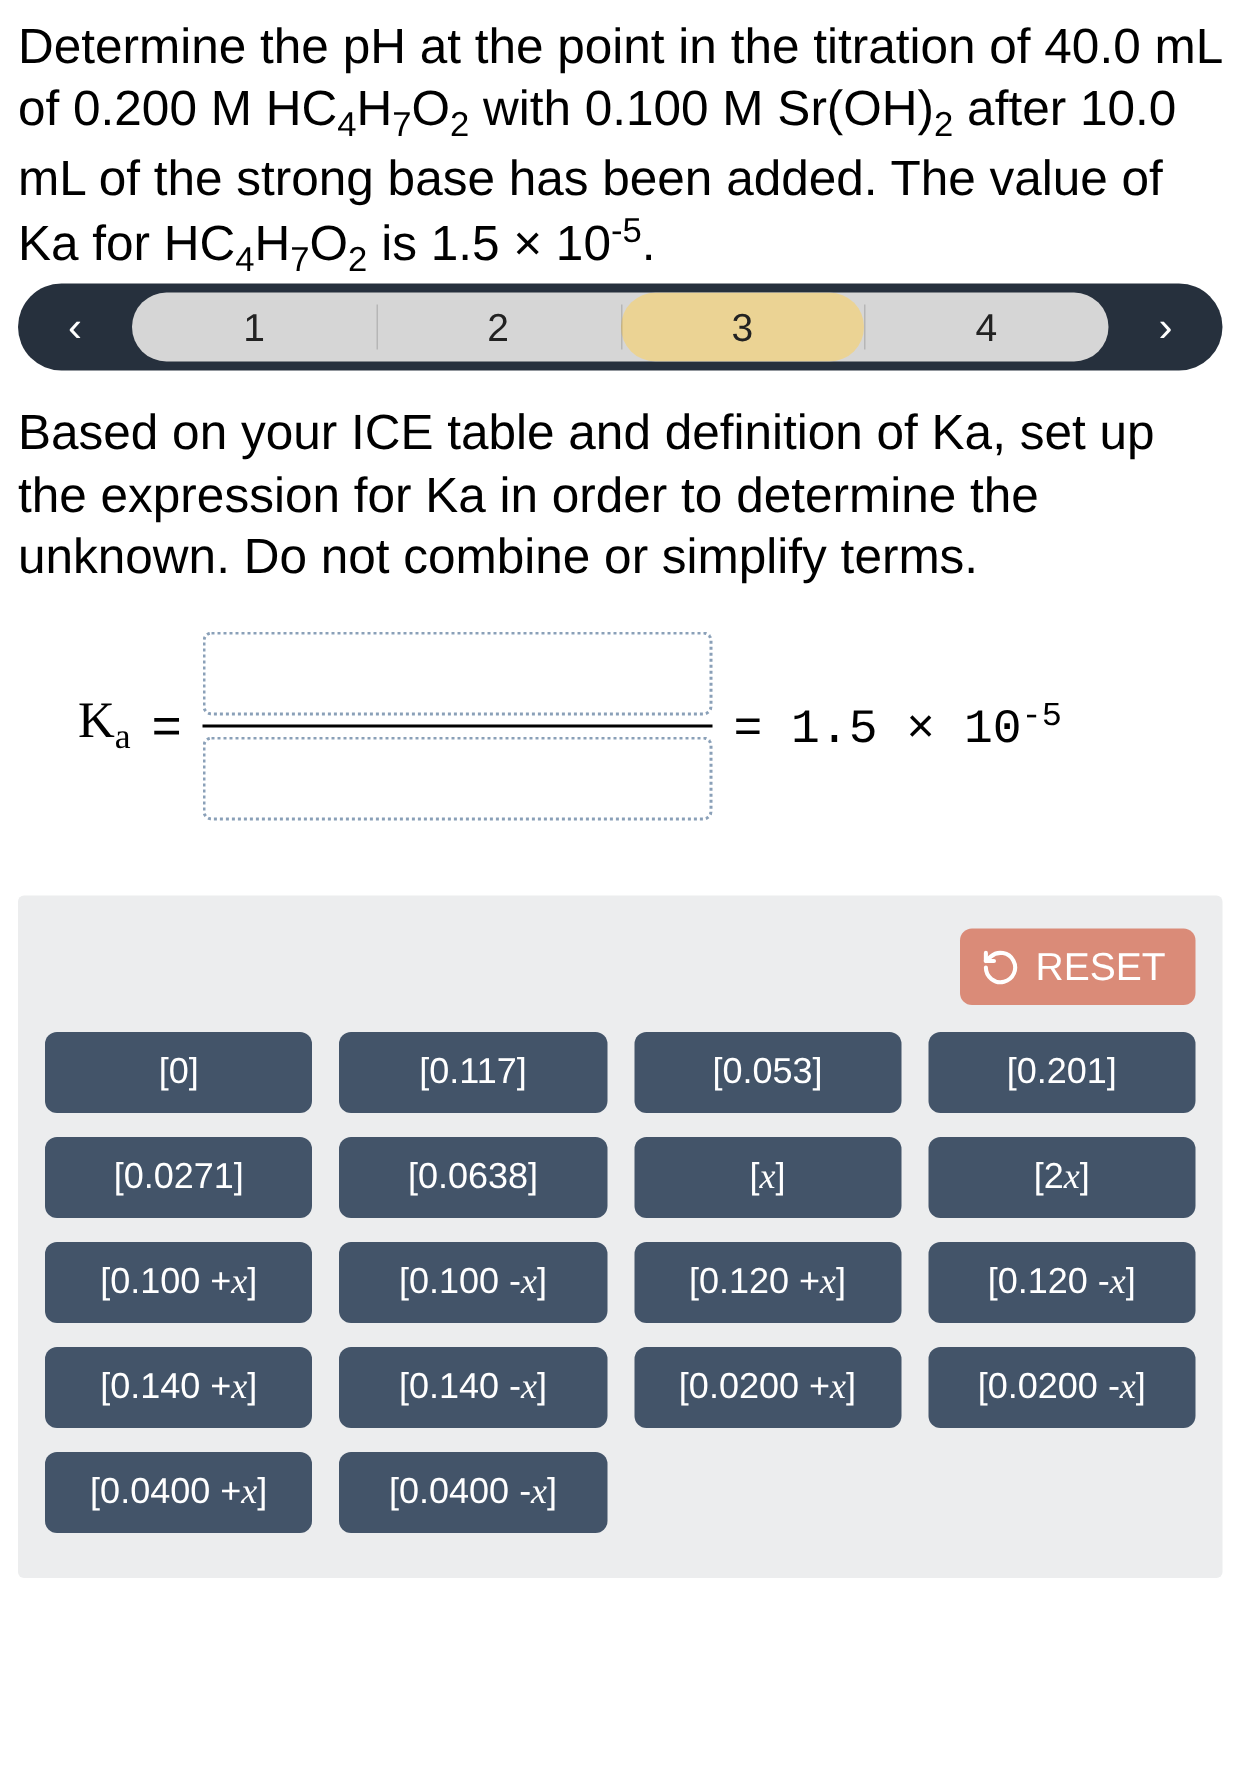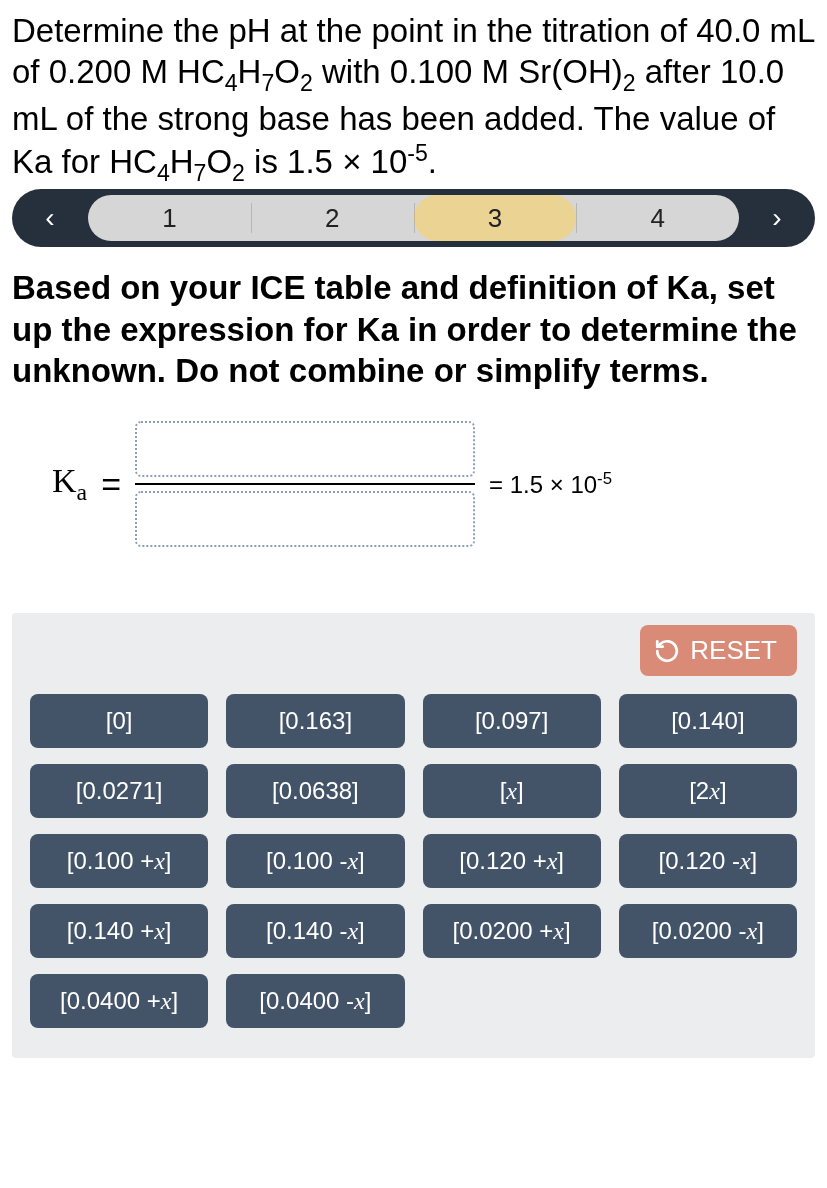--- a/index.html
+++ b/index.html
@@ -66,21 +66,20 @@
   }
   .step.active {
     background: #ebd394;
     border-radius: 999px;
   }
 
   .instruction {
     font-size: 33px;
     line-height: 1.25;
     margin-bottom: 30px;
-    font-weight: bold;
   }
 
   .equation-row {
     display: flex;
     align-items: center;
     justify-content: flex-start;
     gap: 14px;
     margin: 0 0 30px 40px;
     font-size: 34px;
   }
@@ -98,27 +97,27 @@
     height: 56px;
     border: 2px dotted #8aa0b8;
     border-radius: 6px;
     background: #fff;
   }
   .frac-bar {
     height: 2px;
     background: #000;
     width: 340px;
   }
-  .rhs { font-size: 24px; }
+  .rhs { font-size: 32px; font-family: Liberation Mono, monospace; }
 
   .tile-area {
     background: #ecedee;
-    padding: 12px 18px 30px;
+    padding: 22px 18px 30px;
     border-radius: 4px;
-    margin-top: 66px;
+    margin-top: 50px;
   }
   .reset-row {
     display: flex;
     justify-content: flex-end;
     margin-bottom: 18px;
   }
   .reset-btn {
     background: #da8b78;
     color: #fff;
     font-size: 26px;
@@ -186,23 +185,23 @@
     <button class="reset-btn">
       <svg viewBox="0 0 24 24" fill="none" stroke="#fff" stroke-width="2.5" stroke-linecap="round" stroke-linejoin="round">
         <path d="M3 12a9 9 0 1 0 3-6.7L3 8"></path>
         <polyline points="3 3 3 8 8 8"></polyline>
       </svg>
       <span>RESET</span>
     </button>
   </div>
   <div class="tiles">
       <button class="tile">[0]</button>
-      <button class="tile">[0.163]</button>
-      <button class="tile">[0.097]</button>
-      <button class="tile">[0.140]</button>
+      <button class="tile">[0.117]</button>
+      <button class="tile">[0.053]</button>
+      <button class="tile">[0.201]</button>
       <button class="tile">[0.0271]</button>
       <button class="tile">[0.0638]</button>
       <button class="tile">[<span class="x">x</span>]</button>
       <button class="tile">[2<span class="x">x</span>]</button>
       <button class="tile">[0.100 + <span class="x">x</span>]</button>
       <button class="tile">[0.100 - <span class="x">x</span>]</button>
       <button class="tile">[0.120 + <span class="x">x</span>]</button>
       <button class="tile">[0.120 - <span class="x">x</span>]</button>
       <button class="tile">[0.140 + <span class="x">x</span>]</button>
       <button class="tile">[0.140 - <span class="x">x</span>]</button>

